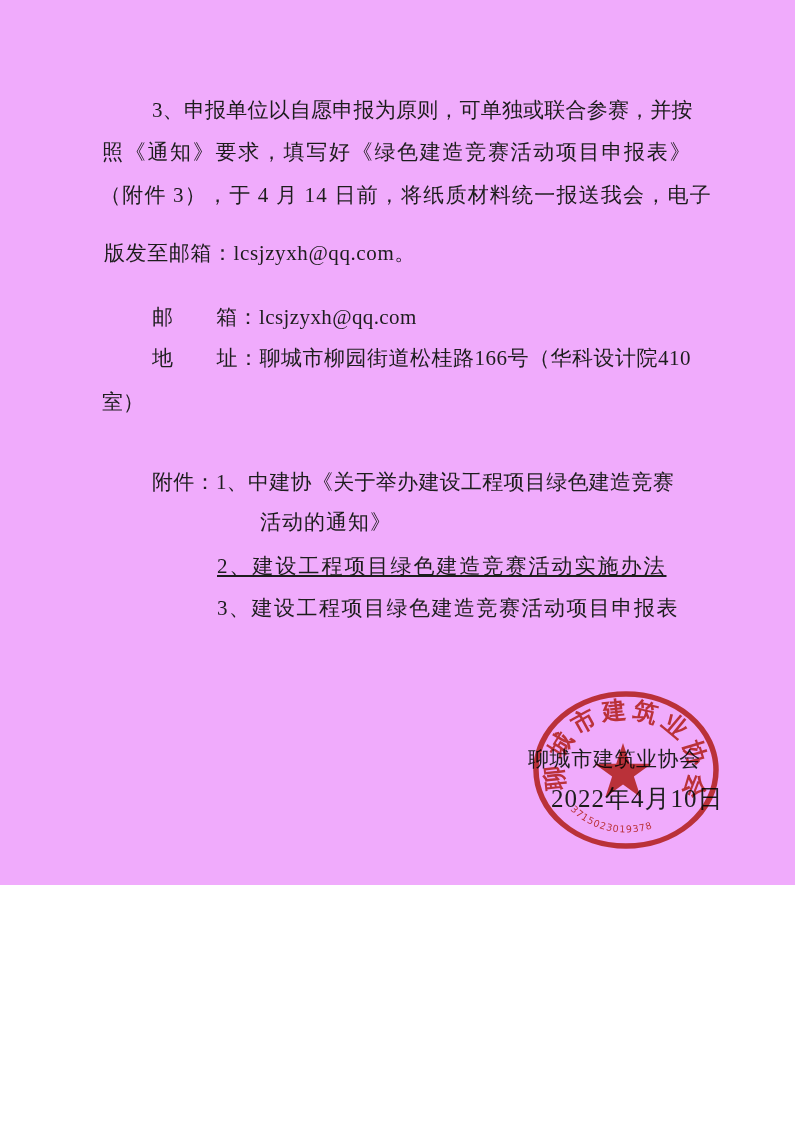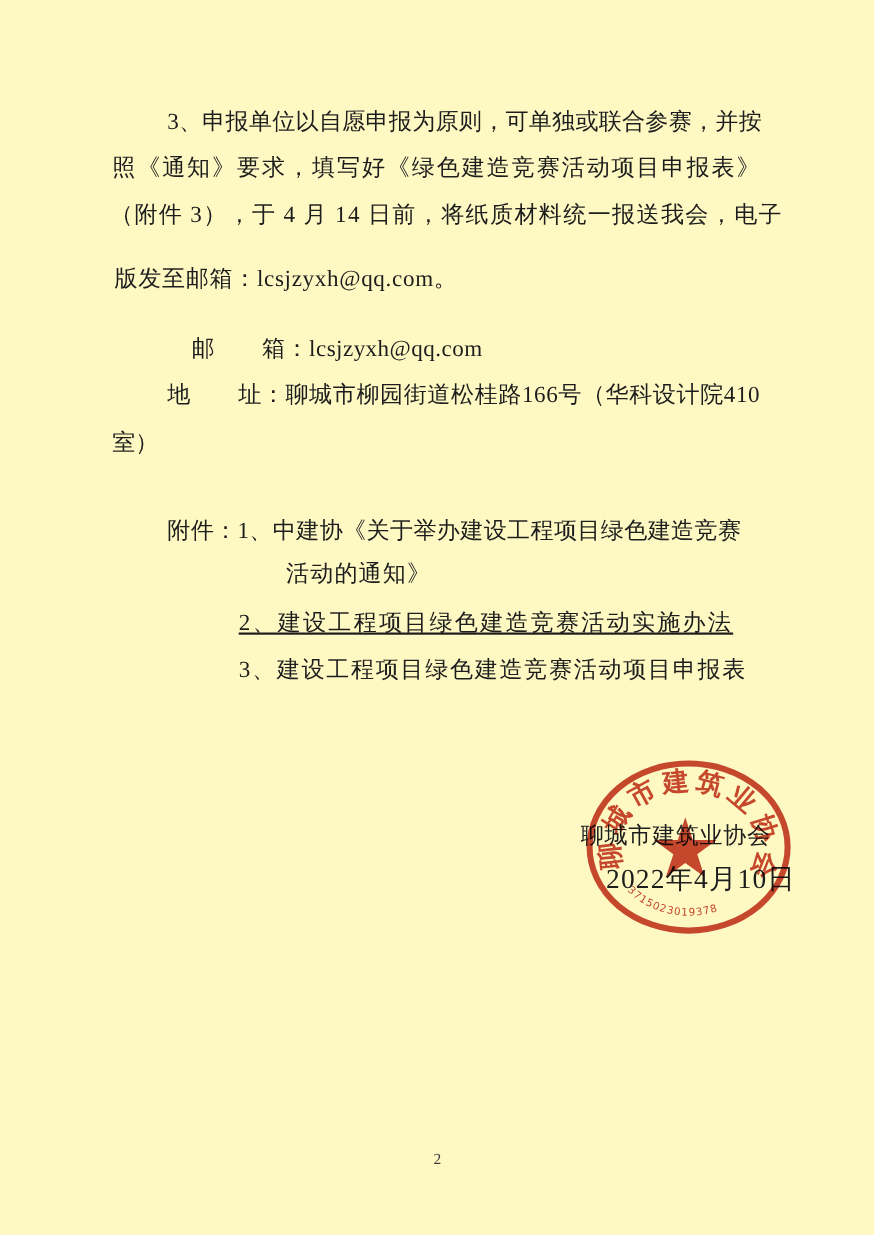--- a/index.html
+++ b/index.html
@@ -1,38 +1,38 @@
 <!DOCTYPE html>
 <html style="--seal-color: #c23b2a;"><head>
 <meta charset="utf-8">
 <style>
   :root { --seal-color:#c23b2a; --ink:#1d1d1d; }
   * { margin:0; padding:0; box-sizing:border-box; }
   html,body { background:#ffffff; }
   .page {
     position:relative;
-    width:795px; height:1123px;
-    background:#fef9c3;
+    width:795px; height:885px;
+    background:#f0abfc;
     overflow:hidden;
     font-family:"Liberation Serif","DejaVu Serif",serif;
     color:var(--ink);
   }
   .line {
     position:absolute;
     font-size:21px;
     line-height:26px;
     white-space:nowrap;
     color:var(--ink);
   }
   .l1  { left:152px; top:97px;  letter-spacing:0.2px; }
   .l2  { left:102px; top:139px; letter-spacing:1.7px; }
   .l3  { left:100px; top:182px; letter-spacing:1.2px; }
   .l4  { left:104px; top:224px; letter-spacing:0.6px;margin-top:16px; }
   .l5  { left:152px; top:262px; letter-spacing:0.4px; }
-  .l6  { left:152px; top:304px; letter-spacing:0.4px;margin-left:22px; }
+  .l6  { left:152px; top:304px; letter-spacing:0.4px; }
   .l7  { left:152px; top:345px; letter-spacing:0.5px; }
   .l8  { left:102px; top:389px; }
   .l9  { left:152px; top:469px; letter-spacing:0.3px; }
   .l10 { left:260px; top:511px; letter-spacing:1px;font-family:Liberation Mono, monospace;   }
   .l11 { left:217px; top:553px; letter-spacing:2px;text-decoration:underline;   }
   .l12 { left:217px; top:595px; letter-spacing:1.5px; }
   .sig-name {
     position:absolute; left:528px; top:745px;
     font-size:21px; letter-spacing:0.6px; white-space:nowrap;
     color:var(--ink); z-index:1;

